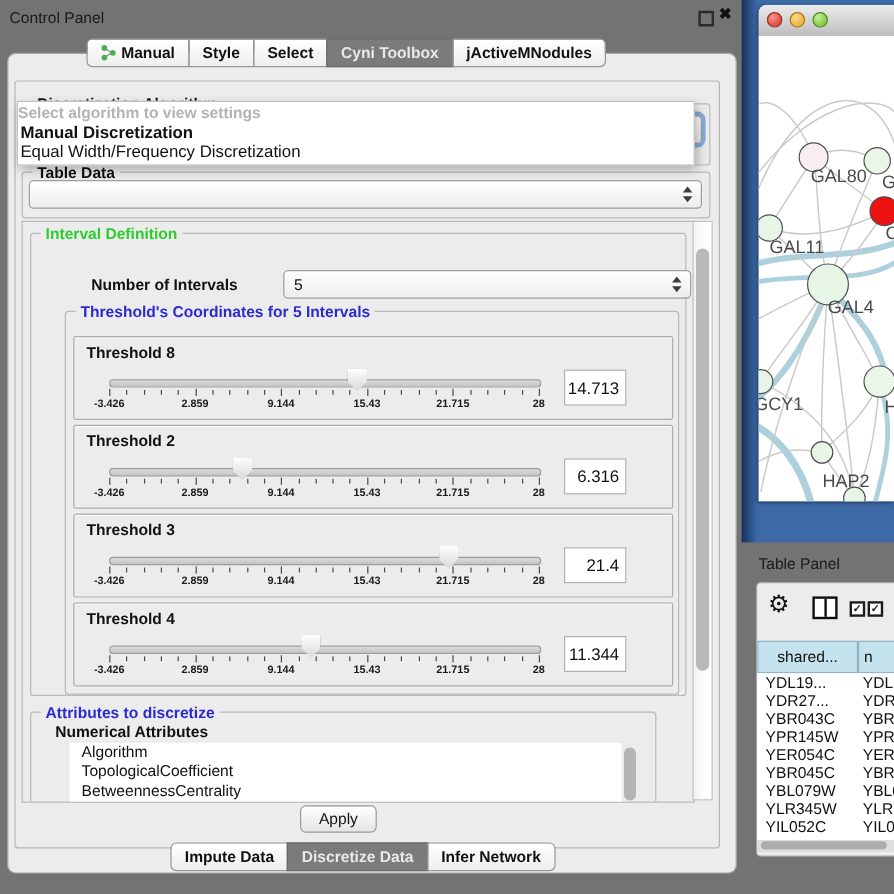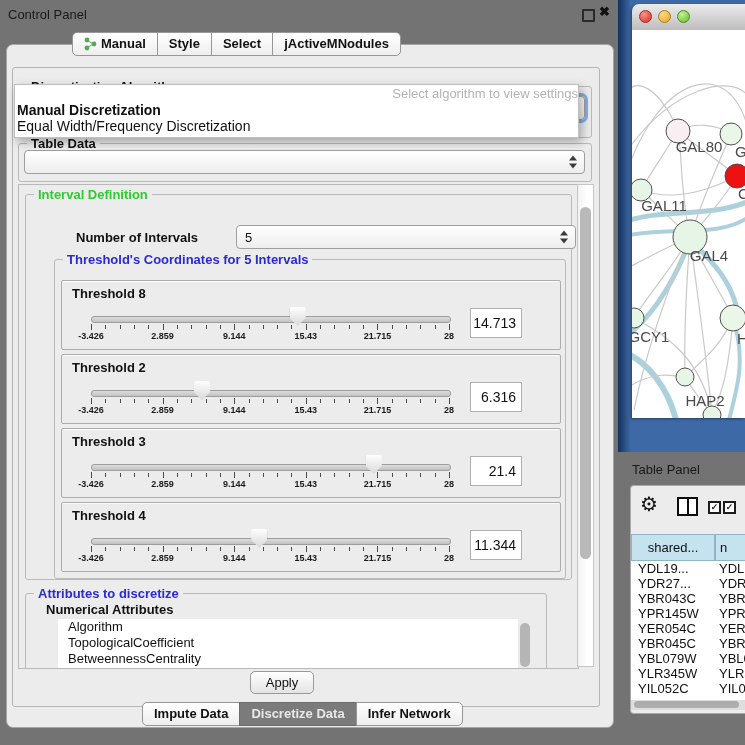--- a/index.html
+++ b/index.html
@@ -32,21 +32,21 @@
   
   .combo{position:absolute;background:linear-gradient(#ffffff,#ededed);border:1px solid #9f9f9f;border-radius:4px;display:flex;align-items:center;padding:0 22px 0 8px;font-size:13px;height:24px;box-sizing:border-box;}
   .stepper{position:absolute;right:7px;top:50%;transform:translateY(-50%);width:9px;height:13px;}
   .stepper:before,.stepper:after{content:"";position:absolute;left:1px;border-left:4px solid transparent;border-right:4px solid transparent;}
   .stepper:before{top:0;border-bottom:5px solid #3b3b3b;}
   .stepper:after{bottom:0;border-top:5px solid #3b3b3b;}
   .focus-ring{box-shadow:0 0 0 3px rgba(95,155,222,.75);}
 
   
   .popup{left:14px;top:84px;width:563px;height:52px;background:#ffffff;border:1px solid #bfbfbf;box-shadow:3px 4px 9px rgba(0,0,0,.3);z-index:10;}
-  .popup .ph{height:17px;line-height:17px;text-align:right;color:#b3b3b3;font-size:13px;}
+  .popup .ph{height:17px;line-height:17px;text-align:left;color:#b3b3b3;font-size:13px;font-weight:bold;}
   .popup .item{height:16px;line-height:16px;padding-left:2px;font-size:14px;white-space:nowrap;}
   .popup .item.b{font-weight:700;}
 
   
   .viewport{left:18px;top:184px;width:559px;height:483px;border:1px solid #b9b9b9;background:#ececec;overflow:hidden;}
   .vscroll{left:577px;top:184px;width:17px;height:483px;background:linear-gradient(90deg,#f2f2f2,#ffffff 60%);border:1px solid #c6c6c6;box-sizing:border-box;}
   .vscroll .thumb{position:absolute;left:2px;top:22px;width:11px;height:352px;background:#b9b9b9;border-radius:6px;}
 
   
   .tpanel{position:absolute;left:6px;width:498px;height:68px;background:#ececec;border:1px solid #adadad;border-radius:2px;box-shadow:inset 0 1px 0 #fbfbfb;}
@@ -109,20 +109,23 @@
           <circle cx="3" cy="11" r="2.4" fill="#4fae4f"></circle>
           <circle cx="10" cy="7" r="2.4" fill="#4fae4f"></circle>
         </svg>
         <span>Manual</span>
       </div>
       <div class="tab">
         <span>Style</span>
       </div>
       <div class="tab">
         <span>Select</span>
+      </div>
+      <div class="tab selected">
+        <span>Cyni Toolbox</span>
       </div>
       <div class="tab">
         <span>jActiveMNodules</span>
       </div>
     </div>
 
   <div class="abs inner-pane"></div>
 
   <div class="group" style="left:18px;top:86px;width:572px;height:50px;">
     <div class="group-label">Discretization Algorithm</div>

